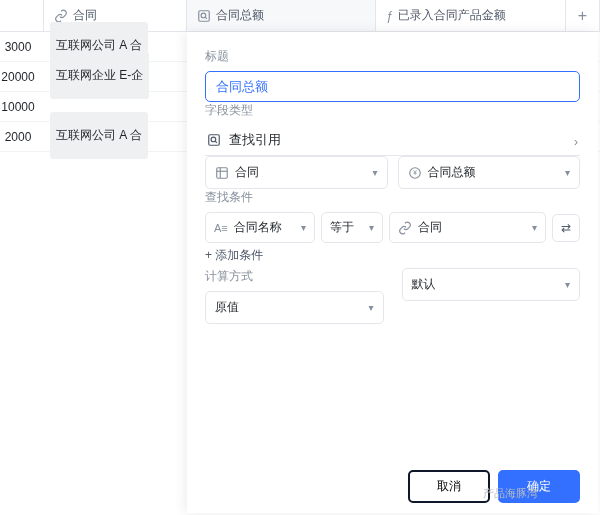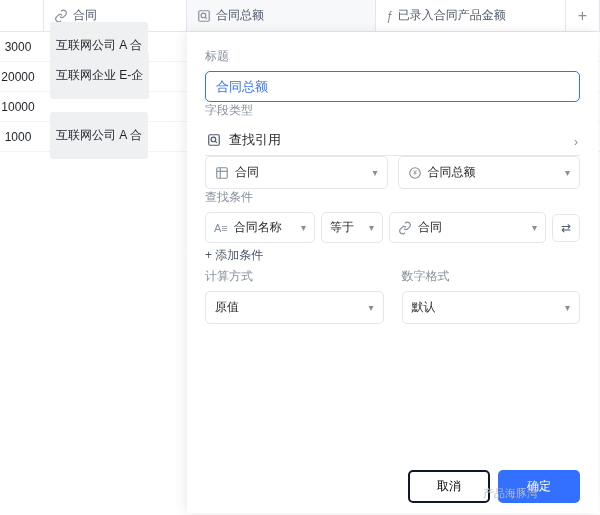--- a/index.html
+++ b/index.html
@@ -90,21 +90,21 @@
     <div class="cell-tag"><span class="tag">互联网公司 A 合</span></div>
   </div>
   <div class="row">
     <div class="cell-num">20000</div>
     <div class="cell-tag"><span class="tag">互联网企业 E-企</span></div>
   </div>
   <div class="row">
     <div class="cell-num">10000</div>
   </div>
   <div class="row">
-    <div class="cell-num">1000</div>
+    <div class="cell-num">2000</div>
     <div class="cell-tag"><span class="tag">互联网公司 A 合</span></div>
   </div>
 </div>
 
 <div class="panel">
   <div>
     <div class="sec-label">标题</div>
     <input class="title-input" value="合同总额" style="">
   </div>
 
@@ -184,21 +184,20 @@
 
   <div class="two-col">
     <div class="col-half">
       <div class="sec-label">计算方式</div>
       <div class="dd">
         <span>原值</span>
         <span class="caret">▾</span>
       </div>
     </div>
     <div class="col-half">
-      <div class="sec-label">数字格式</div>
       <div class="dd">
         <span>默认</span>
         <span class="caret">▾</span>
       </div>
     </div>
   </div>
 
   <div class="footer">
     <button class="btn">取消</button>
     <button class="btn btn-primary">确定</button>

